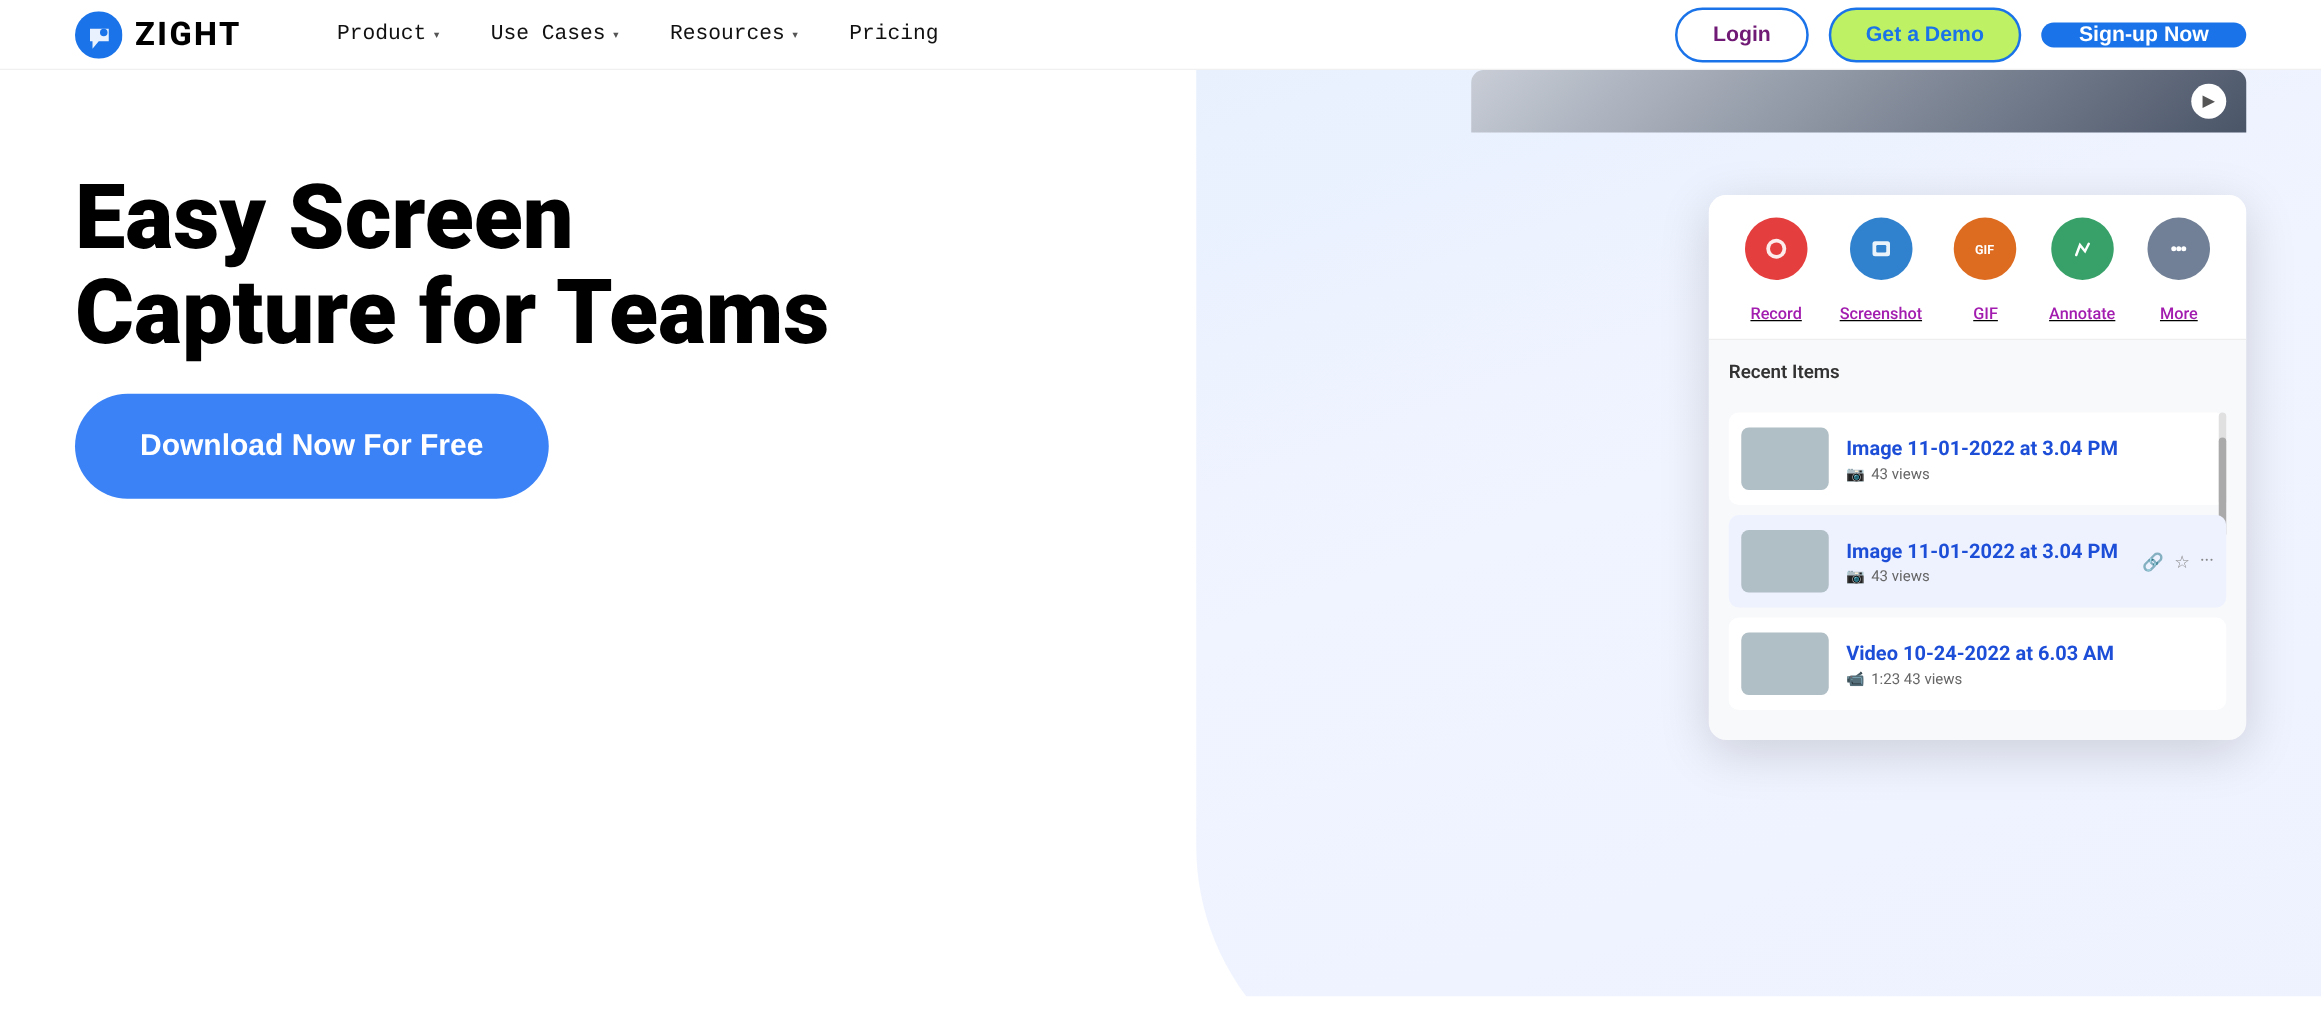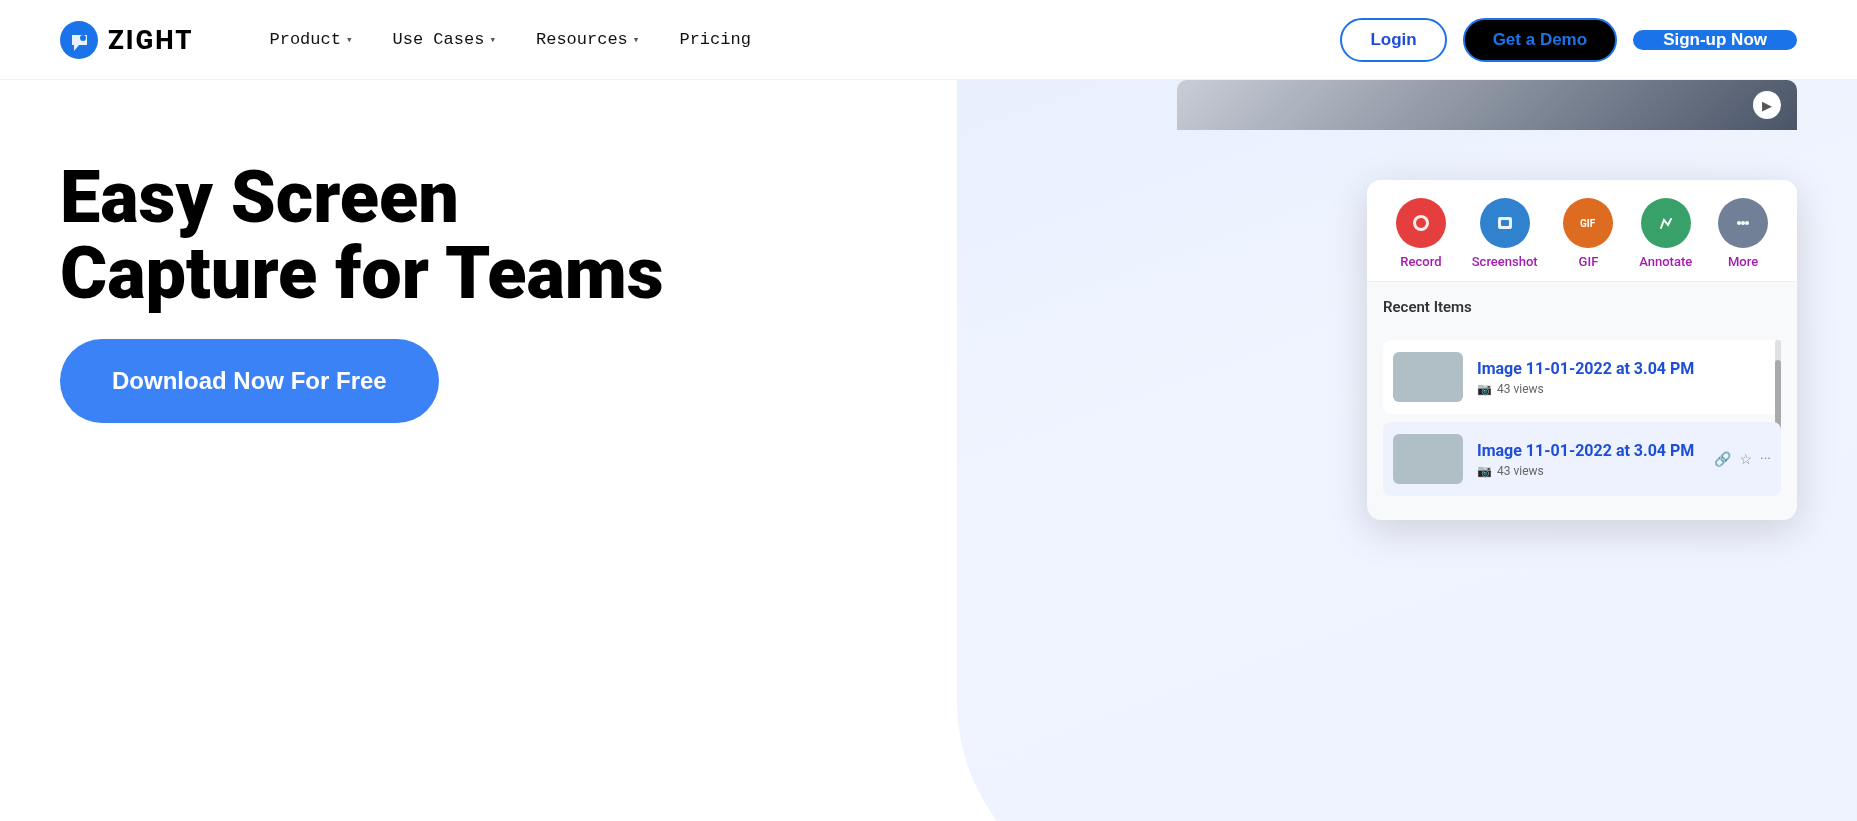--- a/index.html
+++ b/index.html
@@ -10,21 +10,21 @@
       min-height: 821px;
       overflow: hidden;
       position: relative;
     }
 
     
     .navbar {
       display: flex;
       align-items: center;
       padding: 0 60px;
-      height: 80px;
+      height: 56px;
       background: #fff;
       border-bottom: 1px solid #f0f0f0;
       position: relative;
       z-index: 10;
     }
 
     .logo-area {
       display: flex;
       align-items: center;
       gap: 10px;
@@ -74,31 +74,31 @@
       display: flex;
       align-items: center;
       gap: 16px;
     }
 
     .btn-login {
       padding: 10px 28px;
       border: 2px solid #1a73e8;
       border-radius: 50px;
       background: #fff;
-      color: #1d4ed8;
+      color: #701a75;
       font-size: 17px;
       font-weight: 600;
       cursor: pointer;
     }
 
     .btn-demo {
       padding: 10px 28px;
       border: 2px solid #1a73e8;
       border-radius: 50px;
-      background: #000000;
+      background: #bef264;
       color: #1a73e8;
       font-size: 17px;
       font-weight: 600;
       cursor: pointer;
     }
 
     .btn-signup {
       padding: 0 30px;
       border: none;
       border-radius: 50px;
@@ -207,22 +207,23 @@
       align-items: center;
       padding: 18px 16px 12px;
       background: #fff;
       border-bottom: 1px solid #eee;
     }
 
     .tool-item {
       display: flex;
       flex-direction: column;
       align-items: center;
-      gap: 6px;
-      cursor: pointer;
+      gap: 20px;
+      cursor: pointer;
+      text-decoration: underline;
     }
 
     .tool-icon-circle {
       width: 50px;
       height: 50px;
       border-radius: 50%;
       display: flex;
       align-items: center;
       justify-content: center;
       font-size: 20px;
@@ -477,18 +478,28 @@
                 <span>43 views</span>
               </div>
             </div>
             <div class="item-actions">
               <span class="action-icon">🔗</span>
               <span class="action-icon">☆</span>
               <span class="action-icon">···</span>
             </div>
           </div>
 
+          <div class="recent-item">
+            <div class="item-thumb"></div>
+            <div class="item-info">
+              <div class="item-title">Video 10-24-2022 at 6.03 AM</div>
+              <div class="item-meta">
+                <span>📹</span>
+                <span>1:23  43 views</span>
+              </div>
+            </div>
+          </div>
 
         </div>
       </div>
     </div>
   </div>
 </section>
 
 </body></html>

